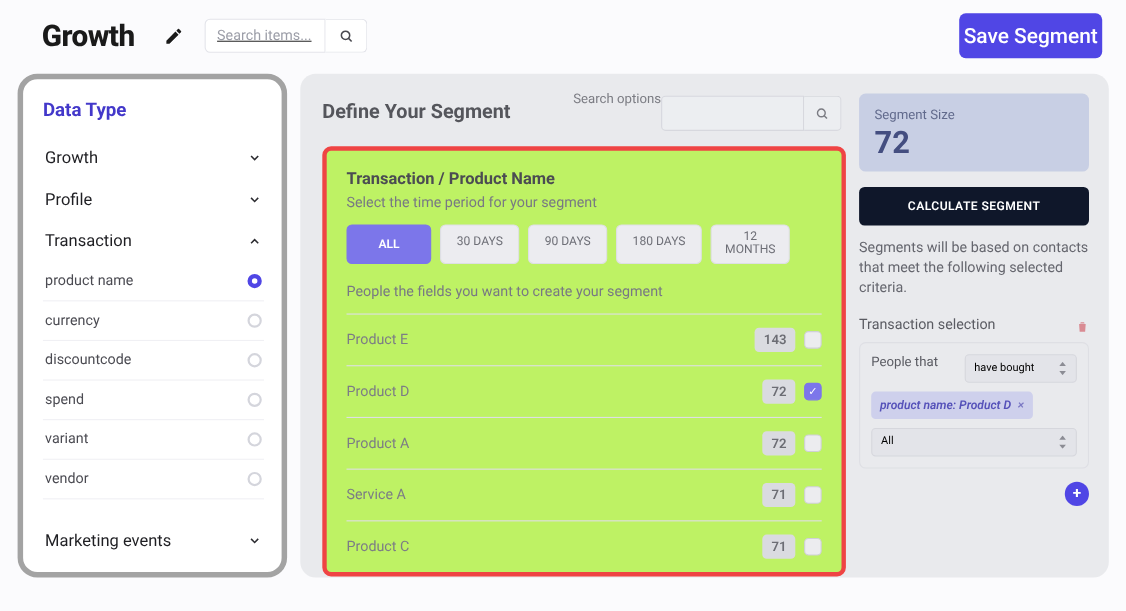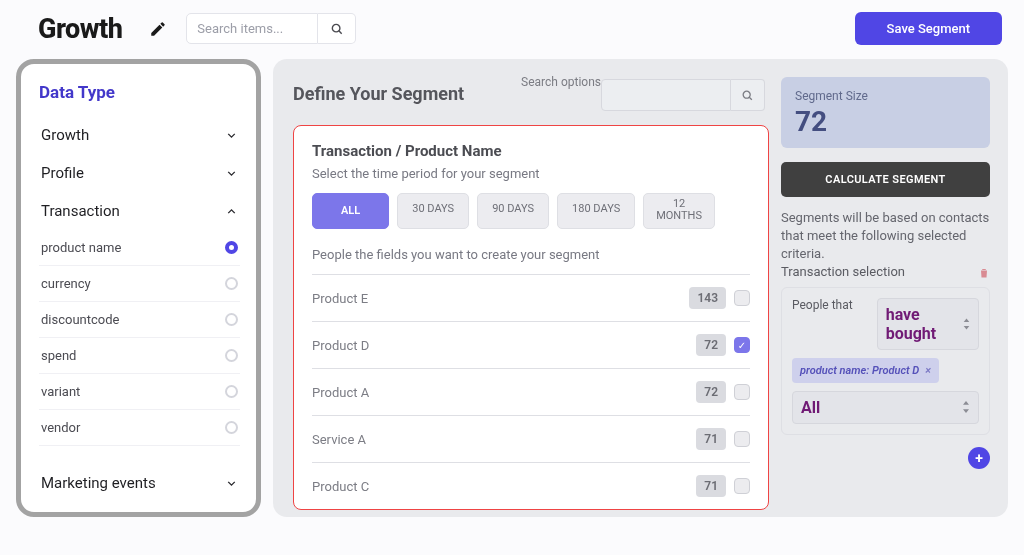--- a/index.html
+++ b/index.html
@@ -4,25 +4,25 @@
 <style>
   * { box-sizing: border-box; font-family: -apple-system, BlinkMacSystemFont, "Segoe UI", Roboto, Helvetica, Arial, sans-serif; }
   html,body { margin:0; padding:0; background:#fbfbfd; }
   #app { width:1024px; height:555px; position:relative; background:#fbfbfd; overflow:hidden; }
 
   
   .header { display:flex; align-items:center; padding:12px 22px 14px 38px; }
   .title { font-size:27px; font-weight:800; color:#1a1a1a; margin-right:26px; letter-spacing:-0.5px;}
   .pencil { width:20px; height:20px; margin-right:18px; cursor:pointer; display:flex; align-items:center; justify-content:center;}
   .search-wrap { display:flex; align-items:stretch; }
-  .search-input { border:1px solid #e3e4ea; border-radius:5px 0 0 5px; padding:7px 10px; width:132px; font-size:13px; outline:none; background:#fff; color:#333;}
+  .search-input { border:1px solid #e3e4ea; border-radius:5px 0 0 5px; padding:7px 10px; width:110px; font-size:13px; outline:none; background:#fff; color:#333;text-decoration:underline;}
   .search-input::placeholder { color:#9c9ea8; }
   .search-btn { border:1px solid #e3e4ea; border-left:none; border-radius:0 5px 5px 0; width:38px; display:flex; align-items:center; justify-content:center; background:#fff; cursor:pointer;}
   .spacer { flex:1; }
-  .save-btn { background:#5046e5; color:#fff; border:none; border-radius:6px; padding:9px 32px; font-size:13px; font-weight:500; cursor:pointer; }
+  .save-btn { background:#5046e5; color:#fff; border:none; border-radius:6px; padding:9px 4px; font-size:19px; font-weight:500; cursor:pointer; }
 
   
   .cols { display:flex; padding:0 16px; gap:12px; }
 
   
   .sidebar { width:245px; border:5px solid #a3a3a3; border-radius:18px; background:#fff; padding:18px 16px 10px 18px; }
   .sidebar-title { color:#4338ca; font-weight:700; font-size:17px; margin:0 0 14px 0; }
   .data-type-row { display:flex; align-items:center; justify-content:space-between; padding:10px 2px; font-size:15px; color:#1f1f23; cursor:pointer;}
   .chev { width:14px; height:14px; display:flex; align-items:center; justify-content:center; color:#3a3a3f;}
   .sub-item { display:flex; align-items:center; justify-content:space-between; padding:10px 2px; border-bottom:1px solid #f0f0f4; font-size:13px; color:#4b4b52; cursor:pointer;}
@@ -36,49 +36,49 @@
 
   
   .center { flex:1; }
   .center-head { display:flex; align-items:center; justify-content:space-between; margin-bottom:14px; padding-right:4px;}
   .center-title { font-size:18px; font-weight:700; color:#55565c; }
   .opts { display:flex; flex-direction:row; font-size:12px; color:#7b7c83;}
   .opts-row { display:flex; align-items:center; margin-top:4px;}
   .opts-input { width:130px; height:32px; border:1px solid #d7d8de; background:#eceef1; border-radius:4px 0 0 4px;}
   .opts-btn { width:34px; height:32px; border:1px solid #d7d8de; border-left:none; background:#eceef1; border-radius:0 4px 4px 0; display:flex; align-items:center; justify-content:center; cursor:pointer;}
 
-  .card { border:1px solid #ef4444; border-radius:8px; background:#ffffff; padding:16px 18px 0 18px; }
+  .card { border:4px solid #ef4444; border-radius:8px; background:#bef264; padding:16px 18px 0 18px; }
   .card-title { font-size:15px; font-weight:700; color:#4b4c52; margin-bottom:6px;}
   .card-sub { font-size:13px; color:#787983; margin-bottom:12px;}
   .chips { display:flex; gap:8px; margin-bottom:18px;}
   .chip { flex:none; min-width:68px; text-align:center; padding:9px 14px; font-size:11px; border:1px solid #dedfe4; border-radius:5px; background:#ececf0; color:#6e6f77; cursor:pointer; line-height:12px;}
   .chip.active { background:#7c76ea; color:#fff; border-color:#7c76ea; font-weight:600; padding:11px 28px;}
   .chip.twoline { padding:4px 12px; }
 
   .field-row { display:flex; align-items:center; justify-content:space-between; padding:12px 0; border-top:1px solid #dedfe4; font-size:13px;}
   .field-row:first-of-type { border-top:1px solid #dedfe4; }
   .field-name { color:#7c7d85; }
   .field-right { display:flex; align-items:center; gap:8px;}
   .count { background:#dadbe0; color:#6c6d74; font-size:12px; font-weight:600; padding:4px 8px; border-radius:4px; }
   .check { width:16px; height:16px; border:1px solid #cfd0d6; border-radius:4px; background:#ececef; display:flex; align-items:center; justify-content:center; cursor:pointer;}
   .check.on { background:#7c76ea; border-color:#7c76ea; color:#fff; font-size:10px; }
 
   
   .right { width:213px; padding-top:2px; padding-right:4px;}
   .seg-box { background:#c8cfe4; border-radius:6px; padding:12px 14px 10px 14px; margin-bottom:14px;}
   .seg-label { font-size:12px; color:#616a8c; margin-bottom:2px;}
   .seg-val { font-size:28px; font-weight:700; color:#444e80; }
-  .calc-btn { width:100%; background:#404040; color:#fff; border:none; border-radius:5px; padding:11px 0; font-size:11px; font-weight:600; letter-spacing:0.4px; cursor:pointer; margin-bottom:12px;}
-  .help { font-size:13px; color:#65666e; line-height:1.4; }
+  .calc-btn { width:100%; background:#0f172a; color:#fff; border:none; border-radius:5px; padding:11px 0; font-size:11px; font-weight:600; letter-spacing:0.4px; cursor:pointer; margin-bottom:12px;}
+  .help { font-size:13px; color:#65666e; line-height:1.4; margin-bottom:16px;}
   .sel-head { display:flex; align-items:flex-end; justify-content:space-between; margin-bottom:8px;}
   .sel-title { font-size:13px; color:#5a5b62;}
   .trash { color:#d98b93; font-size:13px; cursor:pointer;}
   .sel-card { border:1px solid #dedfe4; border-radius:6px; padding:10px; background:#e9eaed;}
   .sel-row { display:flex; align-items:flex-start; gap:24px; font-size:12px; color:#5a5b62; margin-bottom:8px;}
-  .mini-select { flex:1; background:#e3e4e9; border:1px solid #d6d7dd; border-radius:4px; padding:6px 8px; font-size:16px; color:#701a75; display:flex; align-items:center; justify-content:space-between; cursor:pointer;font-weight:bold;}
+  .mini-select { flex:1; background:#e3e4e9; border:1px solid #d6d7dd; border-radius:4px; padding:6px 8px; font-size:10px; color:#000000; display:flex; align-items:center; justify-content:space-between; cursor:pointer;}
   .tag { background:#ced0ec; color:#5551b9; font-size:11px; font-weight:600; border-radius:4px; padding:6px 8px; display:inline-flex; align-items:center; gap:6px; margin-bottom:8px;font-style:italic;}
   .tag-x { color:#7b78c4; cursor:pointer; }
   .fab { width:22px; height:22px; border-radius:50%; background:#5046e5; color:#fff; display:flex; align-items:center; justify-content:center; font-size:14px; font-weight:700; cursor:pointer; float:right; margin-top:12px;}
 
   svg { display:block; }
 </style>
 </head>
 <body>
 
 <div id="app">

